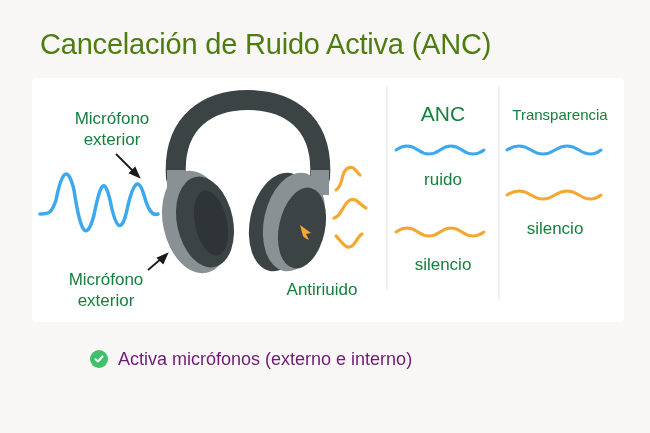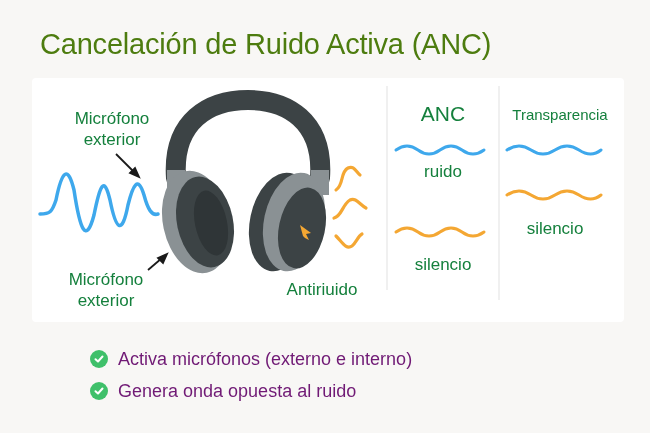--- a/index.html
+++ b/index.html
@@ -97,38 +97,30 @@
 </div>
 
 <div class="lbl" style="left:46px; top:269px; width:120px;">
   <div>Micrófono</div>
   <div>exterior</div>
 </div>
 
 <div class="lbl" style="left:272px; top:279px; width:100px;">Antiriuido</div>
 
 <div class="lbl col-title-anc" style="left:390px; top:103px; width:106px;">ANC</div>
-<div class="lbl" style="left:390px; top:161px; width:106px;">
+<div class="lbl" style="left:390px; top:169px; width:106px;">
   <div>ruido</div>
 </div>
 <div class="lbl" style="left:390px; top:254px; width:106px;">silencio</div>
 
 <div class="lbl lbl-small" style="left:500px; top:104px; width:120px;">Transparencia</div>
 <div class="lbl" style="left:500px; top:218px; width:110px;">silencio</div>
 
 <div class="bullets">
   <div class="bullet">
     <span class="check">
       <svg width="12" height="12" viewBox="0 0 12 12">
           <path d="M2.5,6.2 L5,8.5 L9.5,3.5" fill="none" stroke="#fff" stroke-width="2" stroke-linecap="round" stroke-linejoin="round"></path>
         </svg>
     </span>
     <span>Activa micrófonos (externo e interno)</span>
   </div>
-  <div class="bullet">
-    <span class="check">
-      <svg width="12" height="12" viewBox="0 0 12 12">
-          <path d="M2.5,6.2 L5,8.5 L9.5,3.5" fill="none" stroke="#fff" stroke-width="2" stroke-linecap="round" stroke-linejoin="round"></path>
-        </svg>
-    </span>
-    <span>Genera onda opuesta al ruido</span>
-  </div>
 </div>
 
 </body></html>

